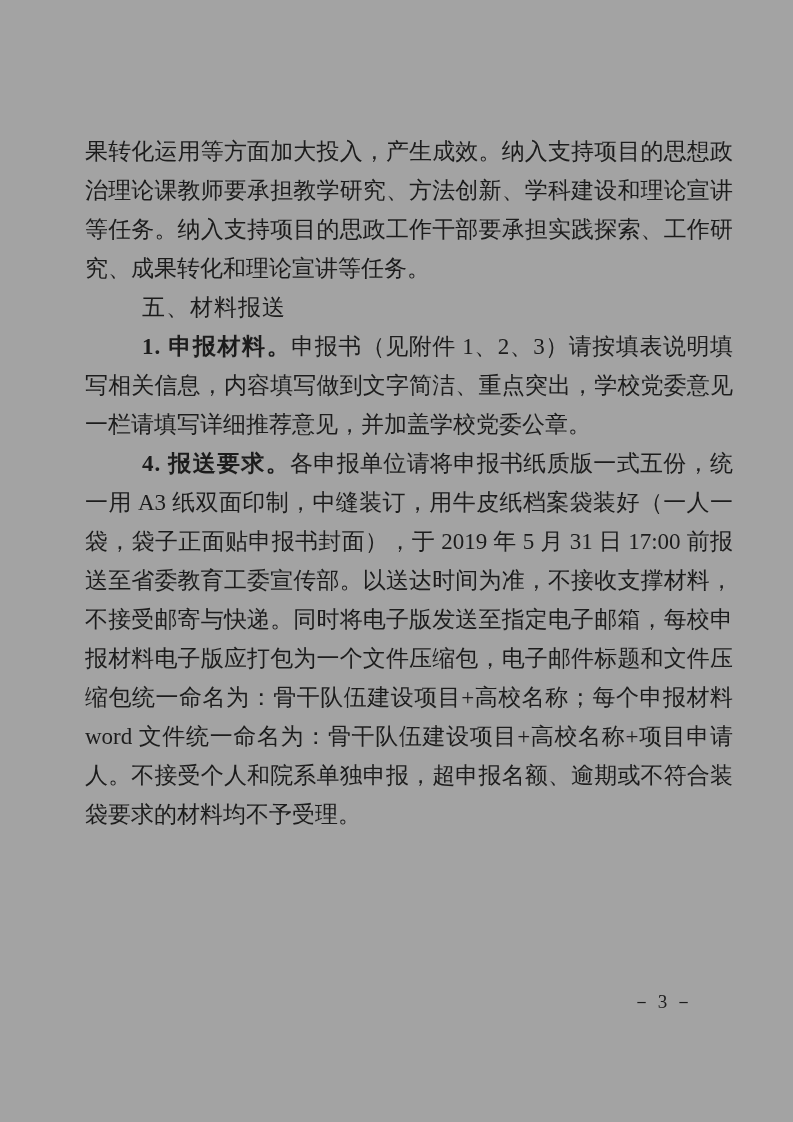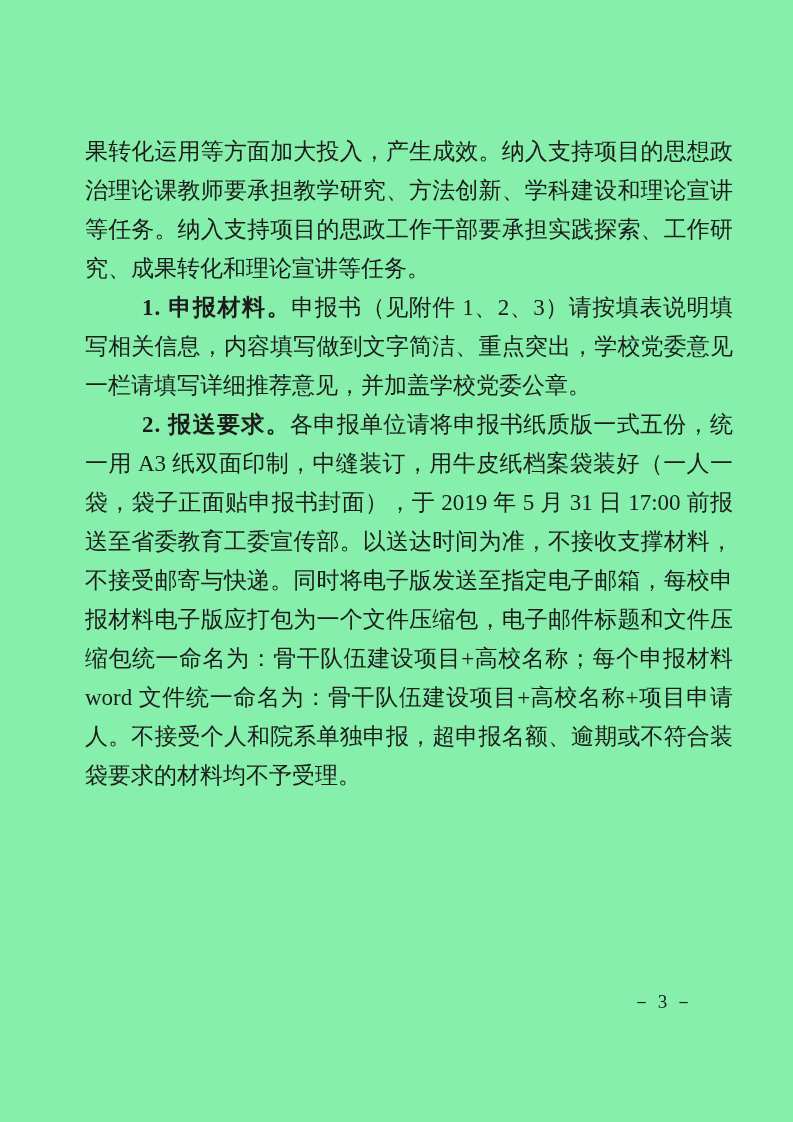--- a/index.html
+++ b/index.html
@@ -4,21 +4,21 @@
 <style>
   html, body {
     margin: 0;
     padding: 0;
     background: #ffffff;
   }
   .page {
     position: relative;
     width: 793px;
     height: 1122px;
-    background: #86efac;
+    background: #a3a3a3;
     overflow: hidden;
     font-family: "Liberation Serif", "DejaVu Serif", serif;
     color: #1c1c1c;
   }
   .content {
     position: absolute;
     left: 85px;
     top: 132px;
     width: 648px;
     font-size: 23px;
@@ -62,24 +62,25 @@
   }
 </style>
 </head>
 <body>
 
 <div class="page">
   <div class="content">
 
     <p>果转化运用等方面加大投入，产生成效。纳入支持项目的思想政治理论课教师要承担教学研究、方法创新、学科建设和理论宣讲等任务。纳入支持项目的思政工作干部要承担实践探索、工作研究、成果转化和理论宣讲等任务。</p>
 
+    <h3 class="section-heading">五、材料报送</h3>
 
     <p class="indent"><span class="bold-label">1. 申报材料。</span><span>申报书（见附件 1、2、3）请按填表说明填写相关信息，内容填写做到文字简洁、重点突出，学校党委意见一栏请填写详细推荐意见，并加盖学校党委公章。</span></p>
 
-    <p class="indent"><span class="bold-label">2. 报送要求。</span><span>各申报单位请将申报书纸质版一式五份，统一用 A3 纸双面印制，中缝装订，用牛皮纸档案袋装好（一人一袋，袋子正面贴申报书封面），于 2019 年 5 月 31 日 17:00 前报送至省委教育工委宣传部。以送达时间为准，不接收支撑材料，不接受邮寄与快递。同时将电子版发送至指定电子邮箱，每校申报材料电子版应打包为一个文件压缩包，电子邮件标题和文件压缩包统一命名为：骨干队伍建设项目+高校名称；每个申报材料 word 文件统一命名为：骨干队伍建设项目+高校名称+项目申请人。不接受个人和院系单独申报，超申报名额、逾期或不符合装袋要求的材料均不予受理。</span></p>
+    <p class="indent"><span class="bold-label">4. 报送要求。</span><span>各申报单位请将申报书纸质版一式五份，统一用 A3 纸双面印制，中缝装订，用牛皮纸档案袋装好（一人一袋，袋子正面贴申报书封面），于 2019 年 5 月 31 日 17:00 前报送至省委教育工委宣传部。以送达时间为准，不接收支撑材料，不接受邮寄与快递。同时将电子版发送至指定电子邮箱，每校申报材料电子版应打包为一个文件压缩包，电子邮件标题和文件压缩包统一命名为：骨干队伍建设项目+高校名称；每个申报材料 word 文件统一命名为：骨干队伍建设项目+高校名称+项目申请人。不接受个人和院系单独申报，超申报名额、逾期或不符合装袋要求的材料均不予受理。</span></p>
 
 
 
 
   </div>
 
   <div class="page-number">－ 3 －</div>
 </div>
 
 </body></html>

